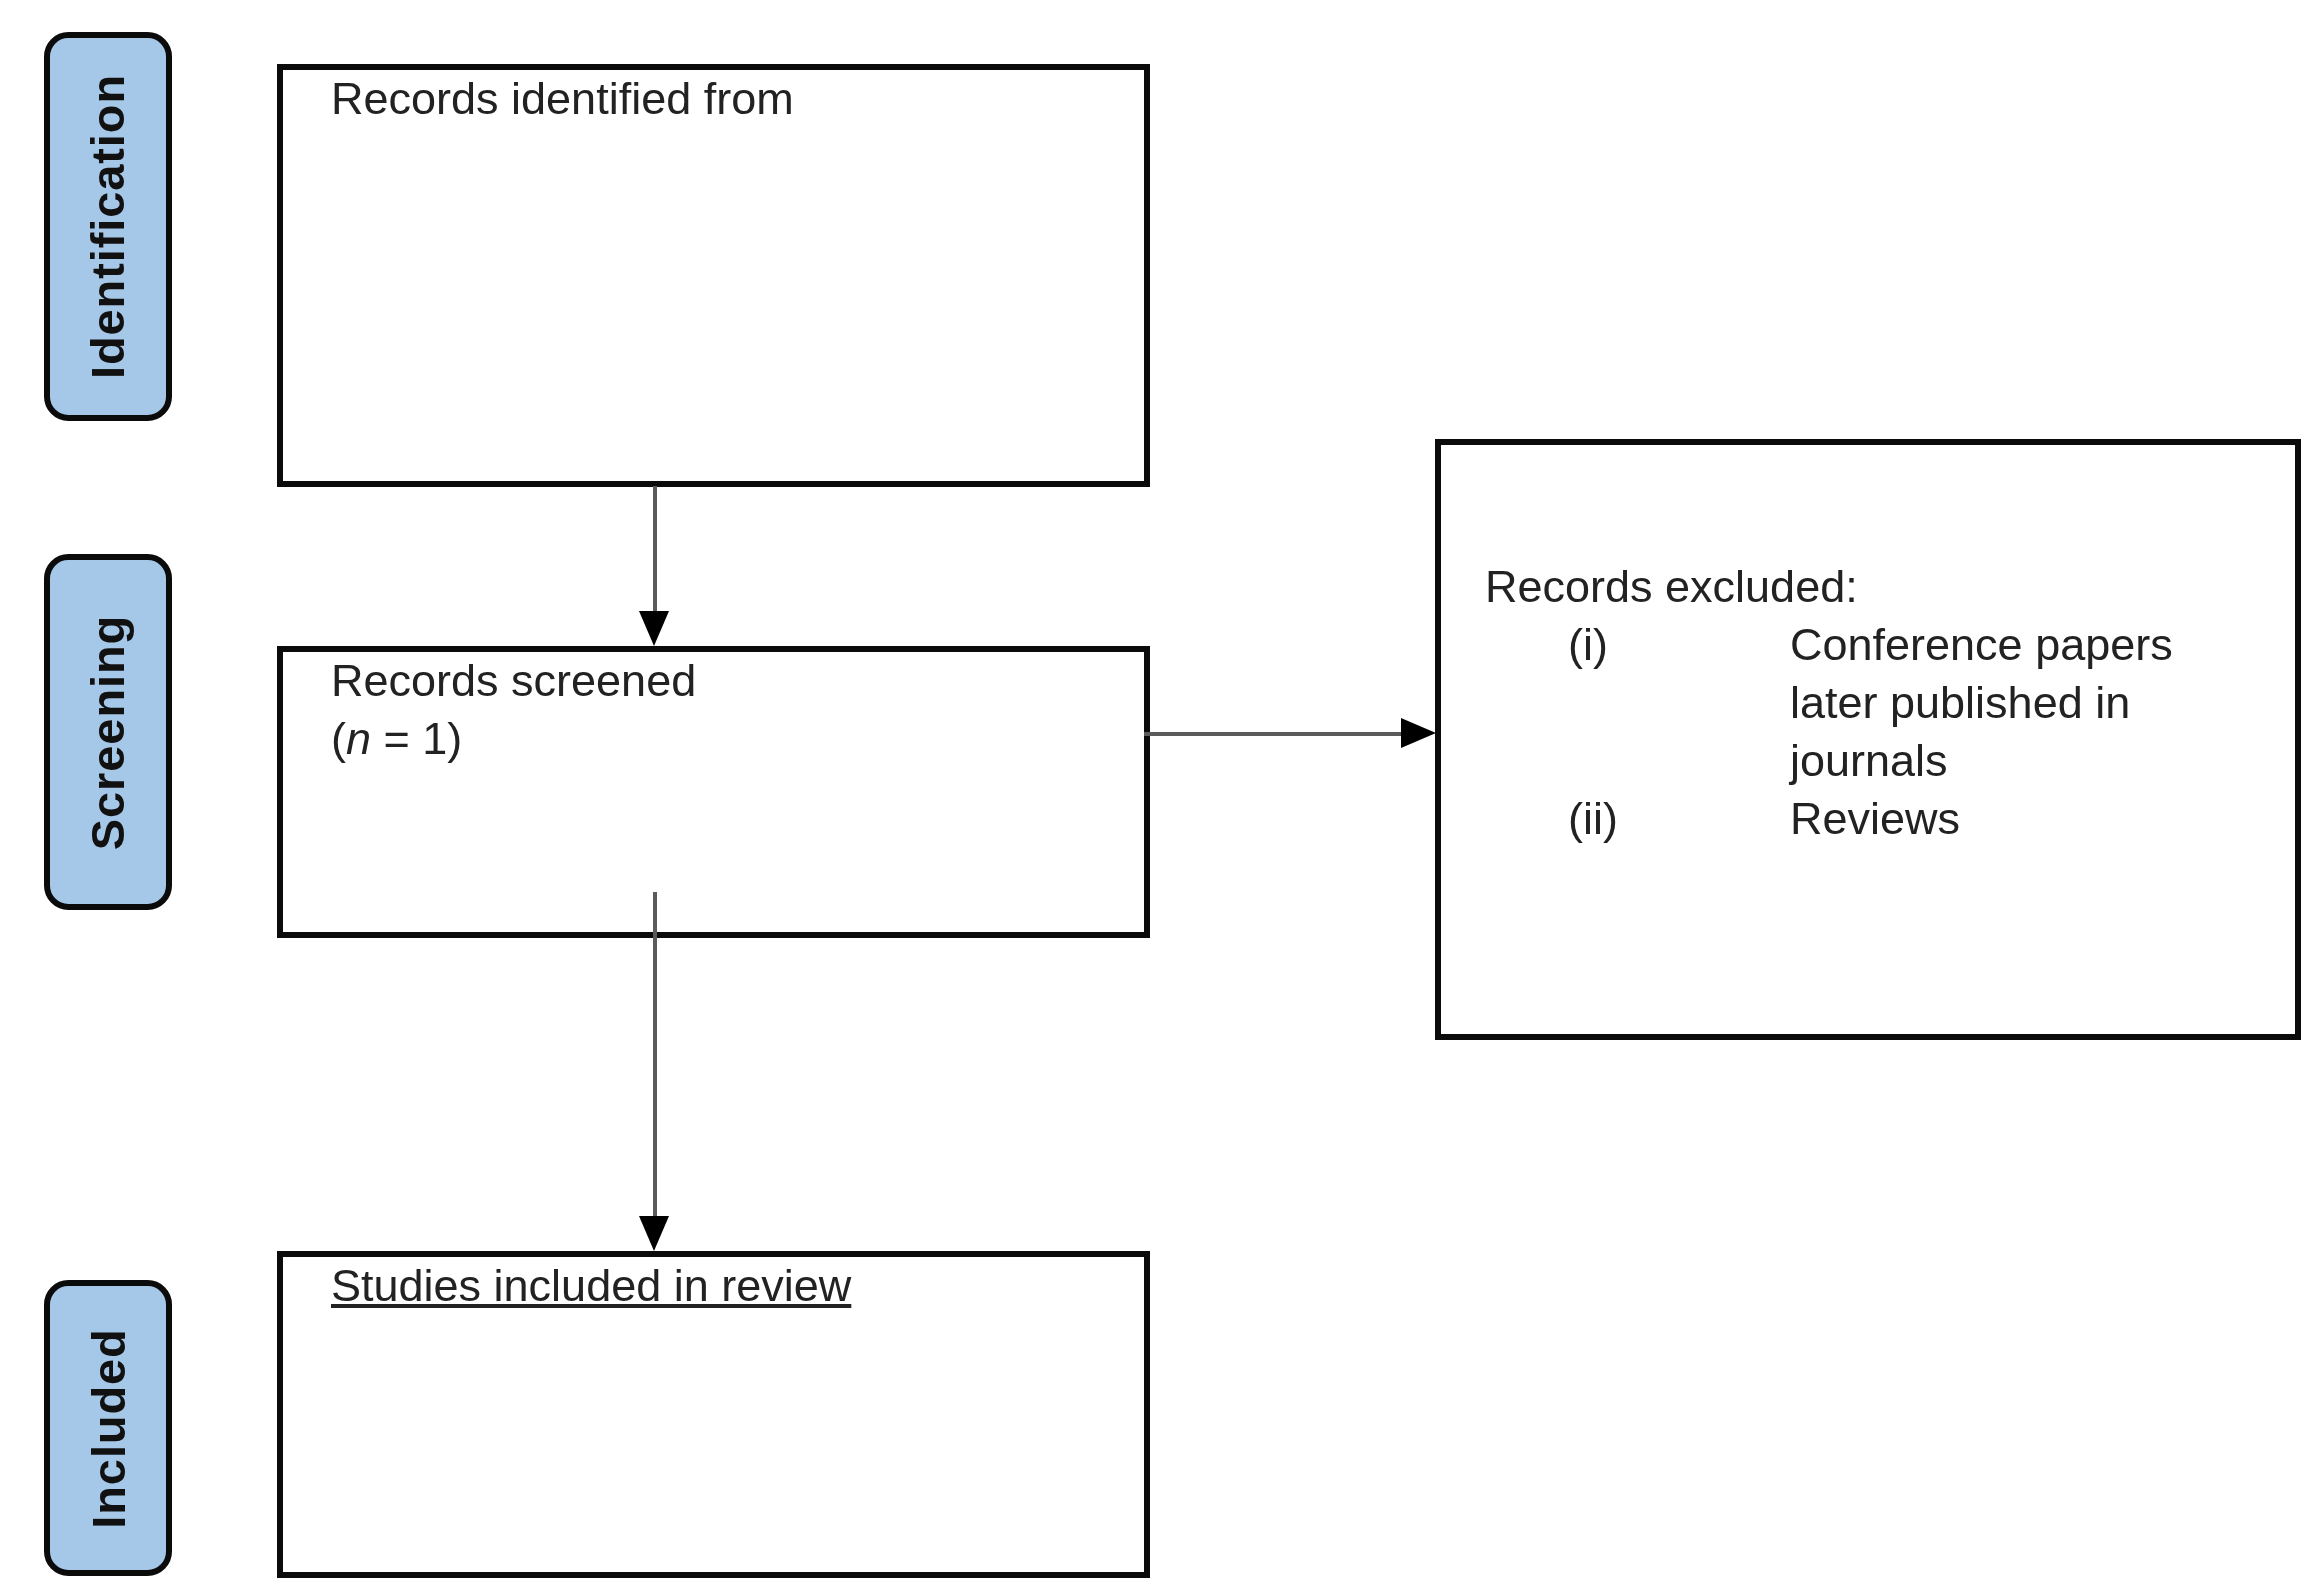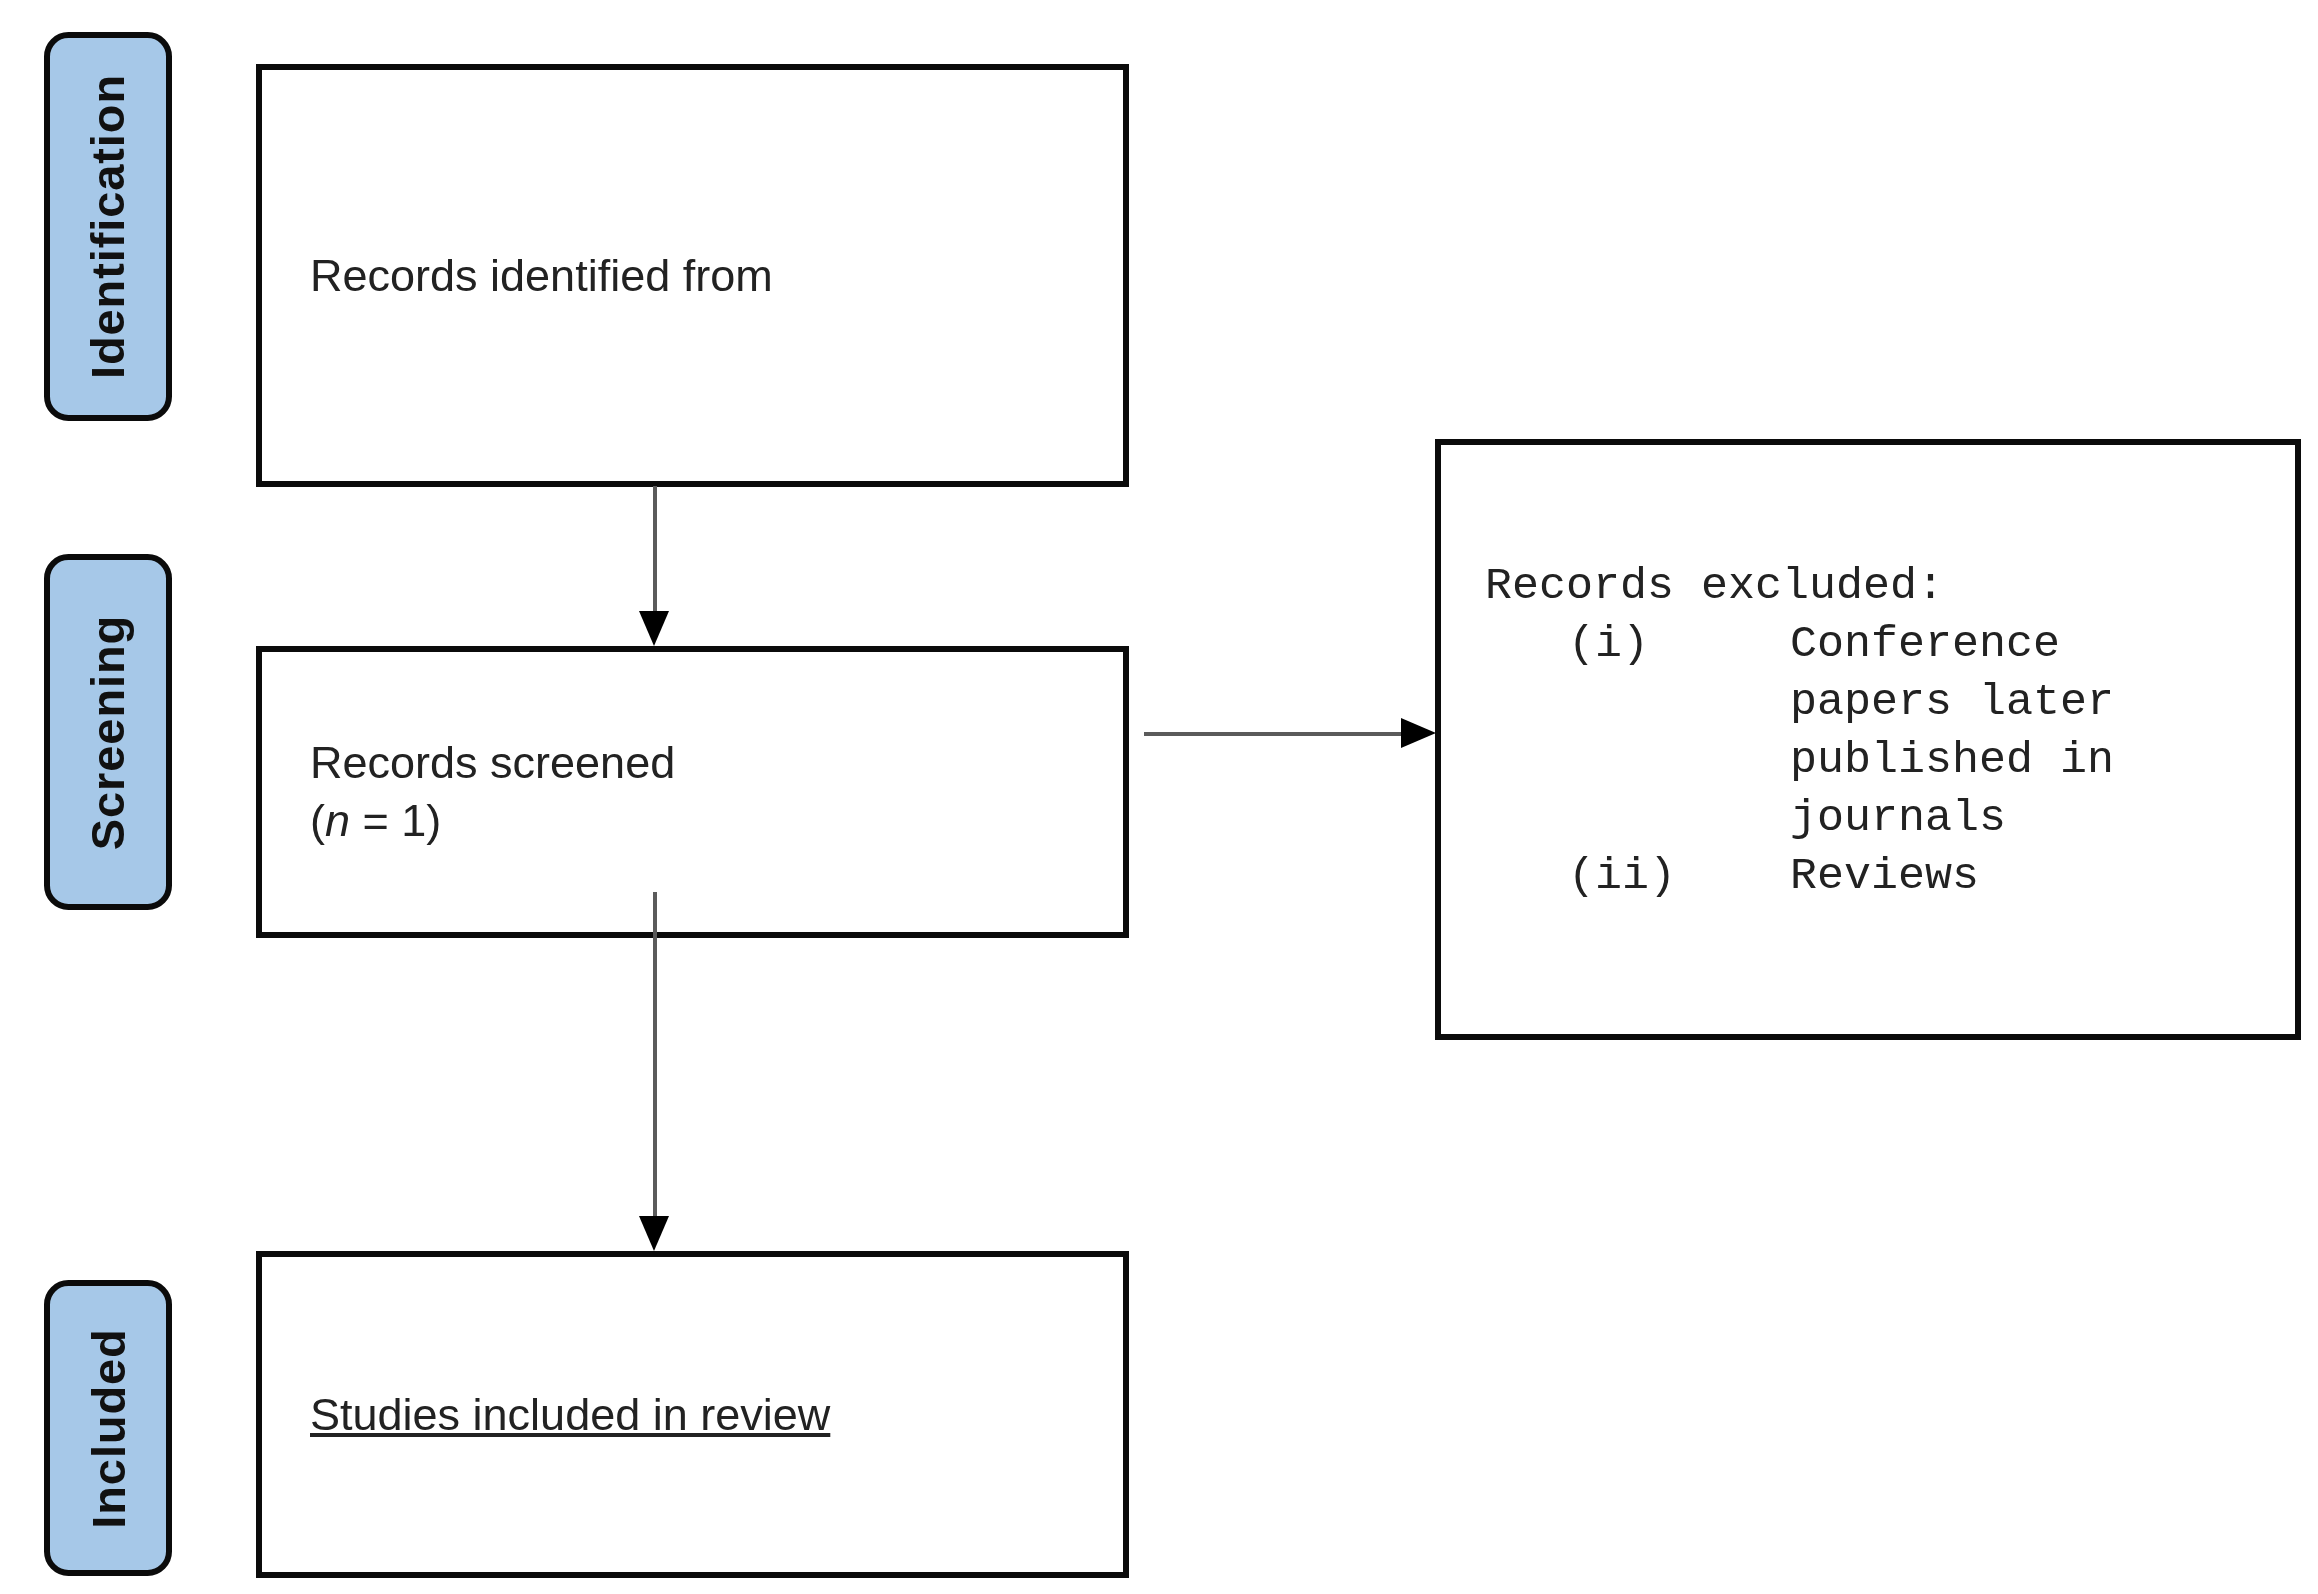--- a/index.html
+++ b/index.html
@@ -38,28 +38,27 @@
     color: #111111;
     letter-spacing: 0.9px;
   }
   .stage-identification { top: 32px;   height: 389px; }
   .stage-screening      { top: 554px;  height: 356px; }
   .stage-included       { top: 1280px; height: 296px; }
 
   
   .flow-box {
     position: absolute;
-    left: 256px;
+    left: 277px;
     width: 873px;
     background: #ffffff;
     border: 6.1px solid #0b0b0b;
     box-sizing: border-box;
     display: flex;
     flex-direction: column;
-    justify-content: center;
     padding: 0 35px 0 48px;
     font-size: 45px;
     line-height: 58px;
   }
   .box-identified       { top: 64px;   height: 423px; }
   .box-screened         { top: 646px;  height: 292px; }
   .box-included-studies { top: 1251px; height: 327px; text-decoration: underline; }
   .nvar { font-style: italic; }
 
   
@@ -68,21 +67,20 @@
     left: 1435px;
     top: 439px;
     width: 866px;
     height: 601px;
     background: #ffffff;
     border: 6.1px solid #0b0b0b;
     box-sizing: border-box;
     padding: 113px 35px 0 44px;
     font-size: 45px;
     line-height: 58px;
-    font-family: Liberation Mono, monospace;
   }
   .excluded-item {
     display: flex;
     align-items: flex-start;
   }
   .item-marker {
     margin-left: 83px;
     width: 100px;
     flex: 0 0 auto;
   }

